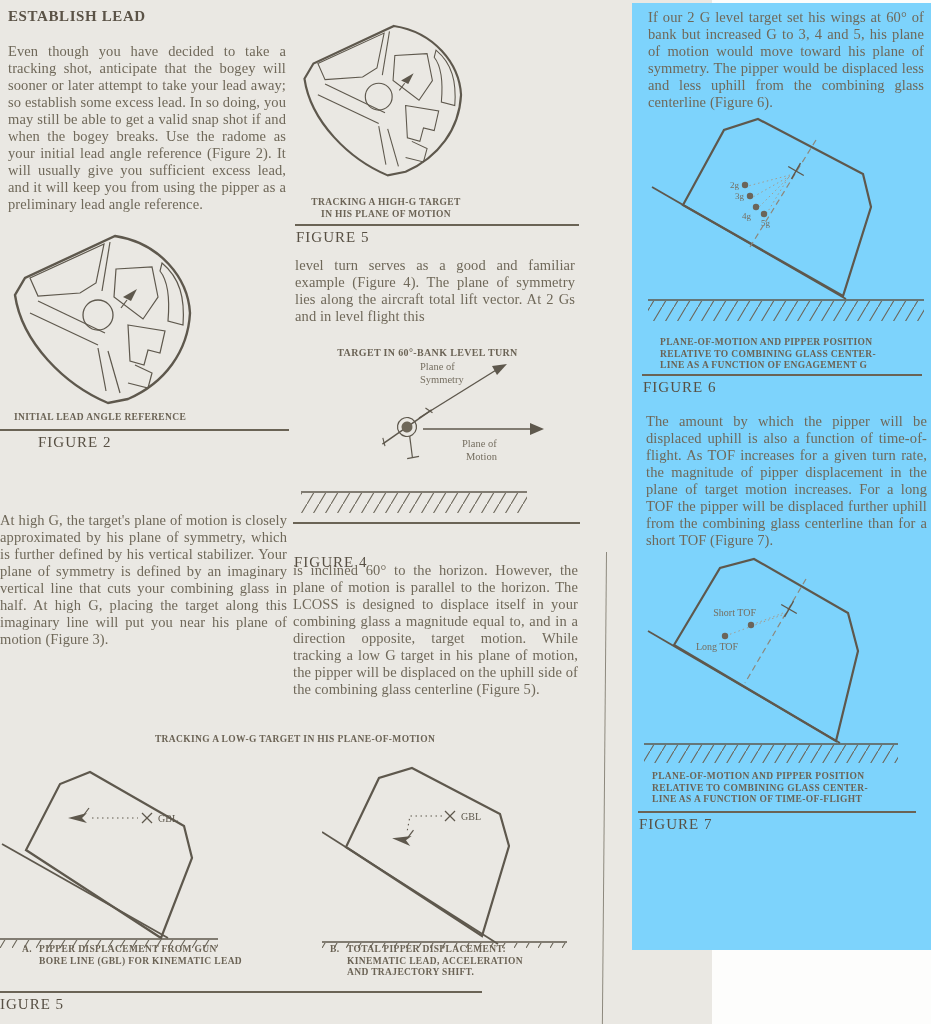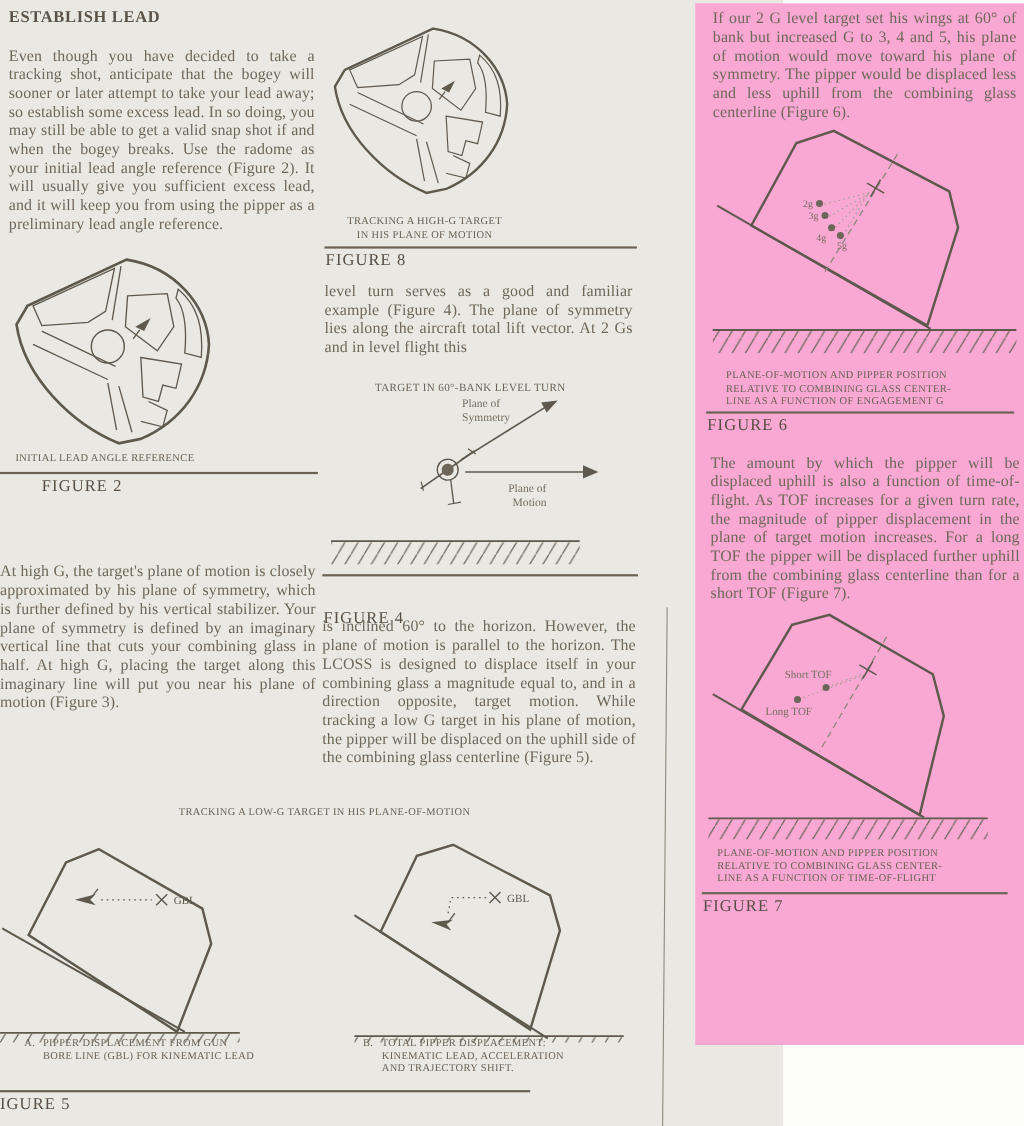--- a/index.html
+++ b/index.html
@@ -1,24 +1,24 @@
 <!DOCTYPE html>
 <html><head>
 <meta charset="utf-8">
 <style>
   html,body{margin:0;padding:0;background:#fdfdfc;}
   .canvas{position:relative;width:931px;height:1024px;overflow:hidden;
           font-family:"Liberation Serif", serif;background:#fdfdfc;}
   .abs{position:absolute;}
   .page-left{position:absolute;left:0;top:0;width:712px;height:1024px;background:#eae8e3;}
-  .page-right{position:absolute;left:632px;top:3px;width:299px;height:947px;background:#f9a8d4;}
+  .page-right{position:absolute;left:632px;top:3px;width:299px;height:947px;background:#7dd3fc;}
   .h1{font-size:15px;font-weight:bold;color:#5b5347;letter-spacing:.6px;}
   .h2{font-size:15px;font-weight:bold;color:#5b5347;letter-spacing:.4px;line-height:19px;}
   .body-text{font-size:14.5px;line-height:17px;color:#6f6859;text-align:justify;letter-spacing:.1px;}
-  .figcap{font-size:9.5px;font-weight:normal;color:#6b6355;letter-spacing:.35px;line-height:11.5px;}
+  .figcap{font-size:9.5px;font-weight:bold;color:#6b6355;letter-spacing:.35px;line-height:11.5px;}
   .figlabel{font-size:15px;color:#574f43;letter-spacing:1px;}
   .rule{background:#6a6355;height:1.5px;}
   .center{text-align:center;}
   .cap-grid{display:grid;grid-template-columns:17px auto;}
   svg{display:block;}
   svg text{font-family:"Liberation Serif", serif;}
   .edge-line{position:absolute;left:606px;top:552px;width:1px;height:472px;background:#8d887d;
              transform:rotate(0.5deg);transform-origin:top center;}
 </style>
 </head>
@@ -62,21 +62,21 @@
     <div class="abs body-text" style="left:0;top:512px;width:287px;">At high G, the target's plane of motion is closely approximated by his plane of symmetry, which is further defined by his vertical stabilizer.  Your plane of symmetry is defined by an imaginary vertical line that cuts your combining glass in half.  At high G, placing the target along this imaginary line will put you near his plane of motion (Figure 3).</div>
 
     <svg class="abs" style="left:300px;top:8px;" width="170" height="188" viewBox="0 0 190 176">
       <use href="#gunsight"></use>
     </svg>
     <div class="abs figcap center" style="left:300px;top:197px;width:172px;">
       <div>TRACKING A HIGH-G TARGET</div>
       <div>IN HIS PLANE OF MOTION</div>
     </div>
     <div class="abs rule" style="left:295px;top:224px;width:284px;"></div>
-    <div class="abs figlabel" style="left:296px;top:229px;">FIGURE 8</div>
+    <div class="abs figlabel" style="left:296px;top:229px;">FIGURE 5</div>
     <div class="abs body-text" style="left:295px;top:257px;width:280px;">level turn serves as a good and familiar example (Figure 4).  The plane of symmetry lies along the aircraft total lift vector.  At 2 Gs and in level flight this</div>
 
     <div class="abs figcap center" style="left:300px;top:331px;width:255px;font-size:10px;margin-top:16px;">TARGET IN 60°-BANK LEVEL TURN</div>
 
     <svg class="abs" style="left:295px;top:344px;" width="285" height="178" viewBox="0 0 285 178">
       <defs>
         <pattern id="hatch4" width="12" height="20" patternUnits="userSpaceOnUse">
           <line x1="0" y1="20" x2="12" y2="0" stroke="#6a6458" stroke-width="1.1"></line>
         </pattern>
       </defs>

